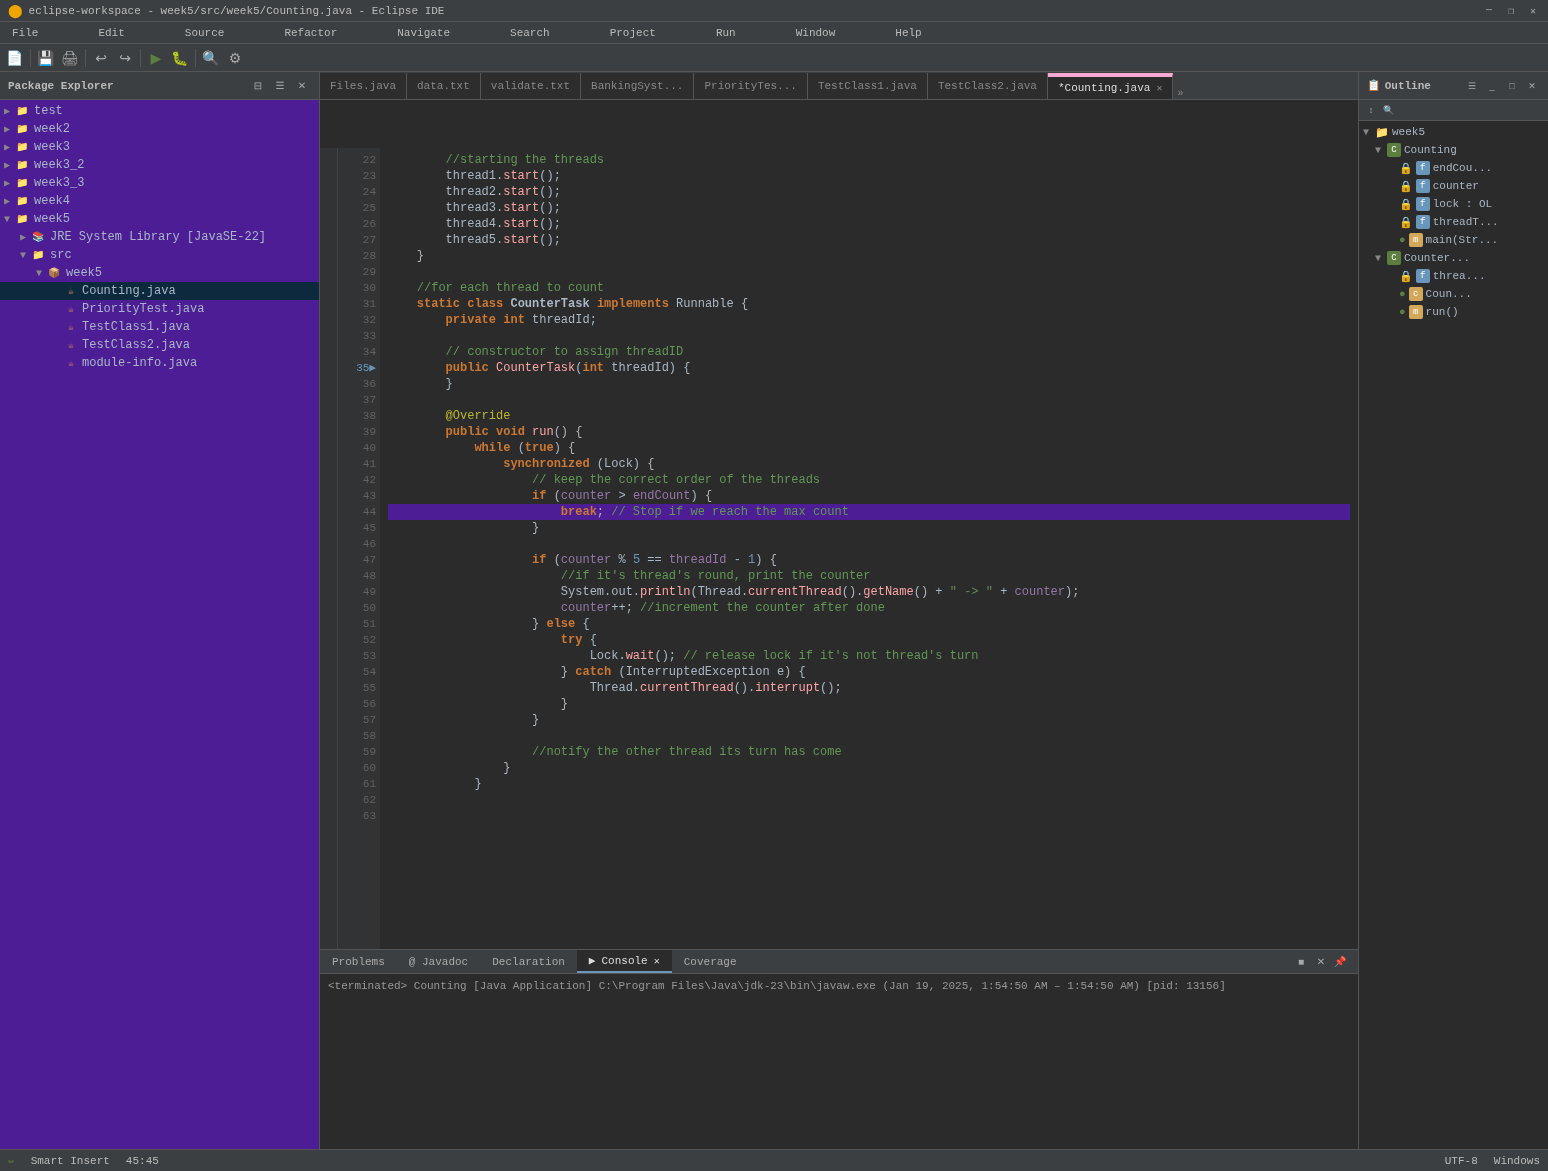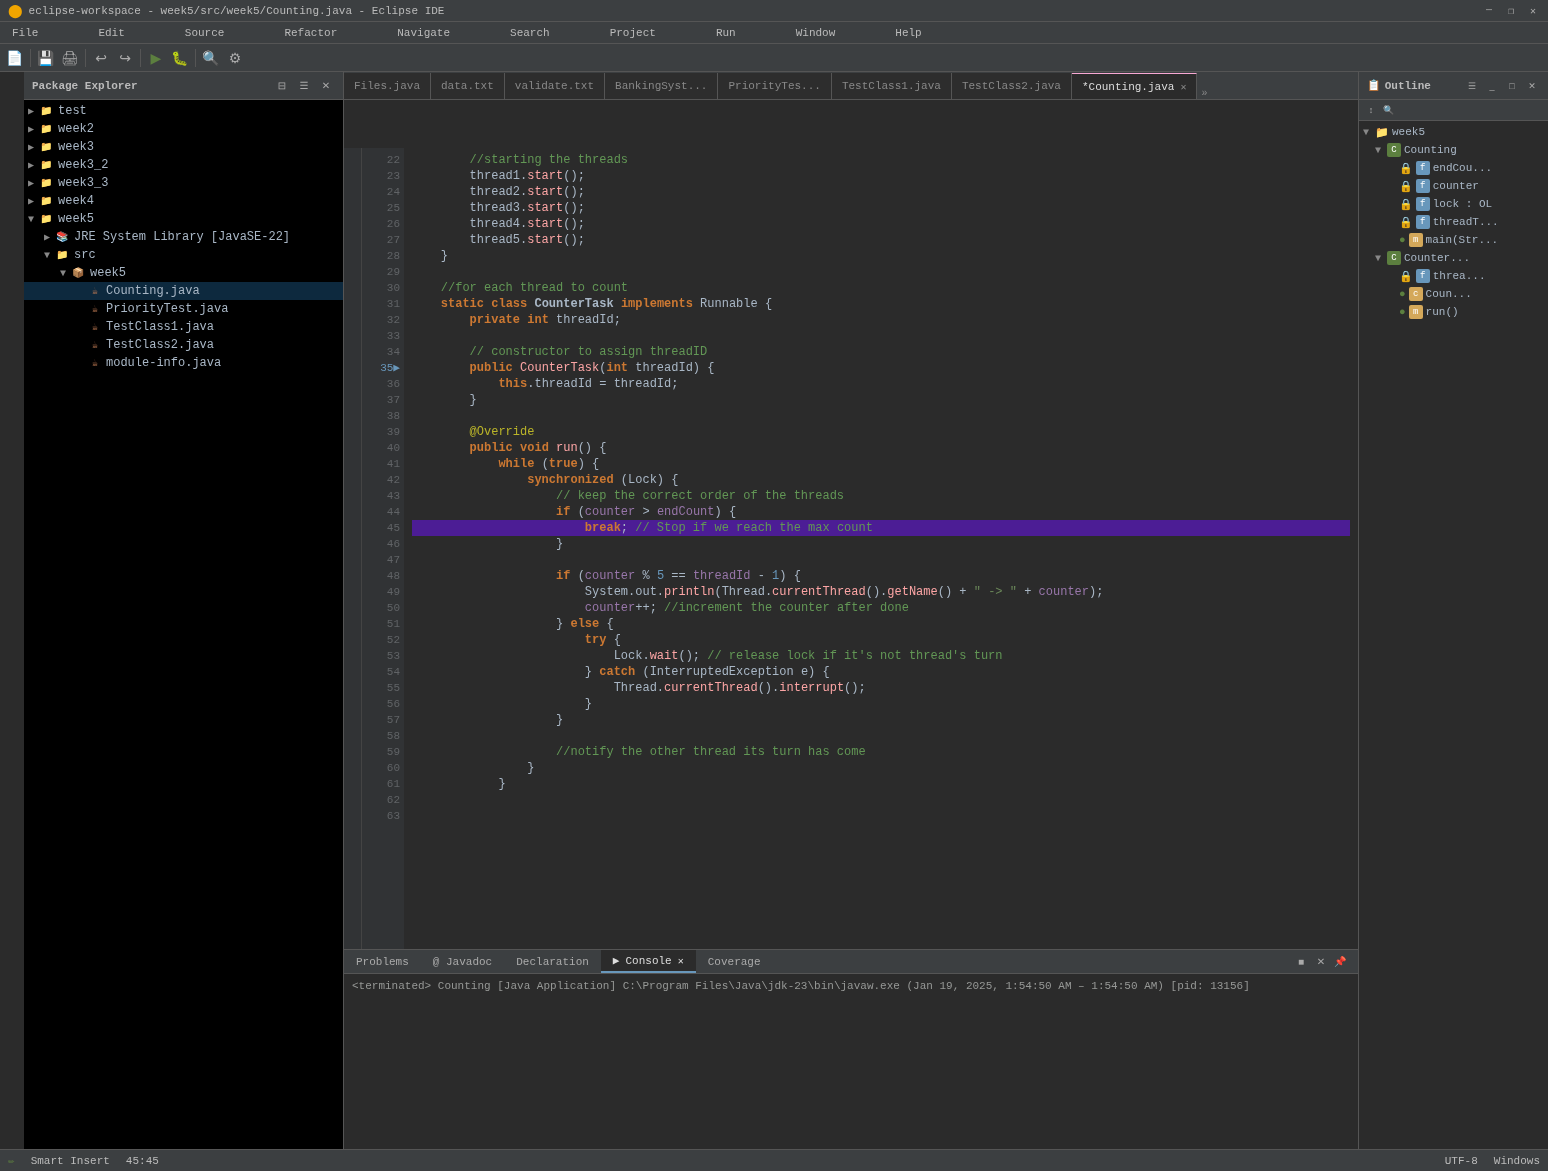--- a/index.html
+++ b/index.html
@@ -16,38 +16,38 @@
 
     
     #toolbar { background: #3c3f41; height: 28px; display: flex; align-items: center; padding: 0 4px; border-bottom: 1px solid #555; gap: 2px; }
     .toolbar-btn { width: 22px; height: 22px; background: transparent; border: none; color: #aaa; cursor: pointer; font-size: 14px; display: flex; align-items: center; justify-content: center; }
     .toolbar-sep { width: 1px; height: 18px; background: #555; margin: 0 2px; }
 
     
     #main { display: flex; height: calc(1171px - 22px - 22px - 28px - 22px); }
 
     
-    #package-explorer { width: 320px; background: #000000; border-right: 1px solid #555; display: flex; flex-direction: column; margin-left: 24px; }
+    #package-explorer { width: 320px; background: #4c1d95; border-right: 1px solid #555; display: flex; flex-direction: column; }
     #pe-header { background: #3c3f41; height: 28px; display: flex; align-items: center; padding: 0 8px; font-size: 11px; color: #bbbbbb; border-bottom: 1px solid #555; }
     #pe-header .title { flex: 1; font-weight: bold; }
     #pe-header .btns { display: flex; gap: 4px; }
     #pe-content { flex: 1; overflow: auto; padding: 2px 0; }
     .tree-item { display: flex; align-items: center; padding: 2px 4px; cursor: pointer; white-space: nowrap; font-size: 12px; }
     .tree-item.selected { background: #0d293e; }
     .tree-item .arrow { display: inline-block; width: 12px; font-size: 10px; color: #888; }
     .tree-item .file-icon { width: 14px; height: 14px; display: inline-flex; align-items: center; justify-content: center; margin-right: 4px; font-size: 10px; }
     .java-icon { color: #c07b54; }
     .folder-icon { color: #d4a85a; }
     .pkg-icon { color: #8fbcbb; }
 
     
     #editor-area { flex: 1; display: flex; flex-direction: column; background: #2b2b2b; }
     #editor-tabs { background: #3c3f41; height: 28px; display: flex; align-items: flex-end; overflow: hidden; border-bottom: 1px solid #555; }
     .editor-tab { height: 26px; padding: 0 10px; display: flex; align-items: center; gap: 6px; font-size: 11px; cursor: pointer; border-right: 1px solid #555; background: #2d2d2d; color: #888; white-space: nowrap; }
-    .editor-tab.active { background: #2b2b2b; color: #ddd; border-top: 1px solid #f9a8d4; }
+    .editor-tab.active { background: #2b2b2b; color: #ddd; border-top: 4px solid #f9a8d4; }
     .editor-tab .close { color: #888; font-size: 10px; cursor: pointer; }
 
     
     #code-editor { flex: 1; display: flex; overflow: hidden; }
     #line-numbers { width: 42px; background: #313335; color: #606366; padding: 4px 4px; text-align: right; user-select: none; overflow: hidden; font-size: 11px; line-height: 16px; }
     #code-content { flex: 1; overflow: auto; padding: 4px 8px; line-height: 16px; font-size: 12px; background: #2b2b2b; }
     .code-line { white-space: pre; min-height: 16px; }
     .code-line.highlighted { background: #4c1d95; }
     .kw { color: #cc7832; font-weight: bold; }
     .type { color: #a9b7c6; }
@@ -329,33 +329,33 @@
           <div class="code-line">        thread4.<span class="method">start</span>();</div>
           <div class="code-line">        thread5.<span class="method">start</span>();</div>
           <div class="code-line">    }</div>
           <div class="code-line"></div>
           <div class="code-line"><span class="comment">    //for each thread to count</span></div>
           <div class="code-line">    <span class="kw">static</span> <span class="kw">class</span> <span class="class-name">CounterTask</span> <span class="kw">implements</span> <span class="type">Runnable</span> {</div>
           <div class="code-line">        <span class="kw">private</span> <span class="kw">int</span> threadId;</div>
           <div class="code-line"></div>
           <div class="code-line"><span class="comment">        // constructor to assign threadID</span></div>
           <div class="code-line">        <span class="kw">public</span> <span class="method">CounterTask</span>(<span class="kw">int</span> threadId) {</div>
-          <div class="code-line">            <span class="kw">this</span>.threadId = threadId;</div>
           <div class="code-line">        }</div>
           <div class="code-line"></div>
           <div class="code-line">        <span class="annotation">@Override</span></div>
           <div class="code-line">        <span class="kw">public</span> <span class="kw">void</span> <span class="method">run</span>() {</div>
           <div class="code-line">            <span class="kw">while</span> (<span class="kw">true</span>) {</div>
           <div class="code-line">                <span class="kw">synchronized</span> (Lock) {</div>
           <div class="code-line"><span class="comment">                    // keep the correct order of the threads</span></div>
           <div class="code-line">                    <span class="kw">if</span> (<span class="var">counter</span> &gt; <span class="var">endCount</span>) {</div>
           <div class="code-line highlighted">                        <span class="kw">break</span>; <span class="comment">// Stop if we reach the max count</span></div>
           <div class="code-line">                    }</div>
           <div class="code-line"></div>
           <div class="code-line">                    <span class="kw">if</span> (<span class="var">counter</span> % <span class="number">5</span> == <span class="var">threadId</span> - <span class="number">1</span>) {</div>
+          <div class="code-line"><span class="comment">                        //if it's thread's round, print the counter</span></div>
           <div class="code-line">                        System.out.<span class="method">println</span>(Thread.<span class="method">currentThread</span>().<span class="method">getName</span>() + <span class="string">" -&gt; "</span> + <span class="var">counter</span>);</div>
           <div class="code-line">                        <span class="var">counter</span>++; <span class="comment">//increment the counter after done</span></div>
           <div class="code-line">                    } <span class="kw">else</span> {</div>
           <div class="code-line">                        <span class="kw">try</span> {</div>
           <div class="code-line">                            Lock.<span class="method">wait</span>(); <span class="comment">// release lock if it's not thread's turn</span></div>
           <div class="code-line">                        } <span class="kw">catch</span> (<span class="type">InterruptedException</span> e) {</div>
           <div class="code-line">                            Thread.<span class="method">currentThread</span>().<span class="method">interrupt</span>();</div>
           <div class="code-line">                        }</div>
           <div class="code-line">                    }</div>
           <div class="code-line"></div>

